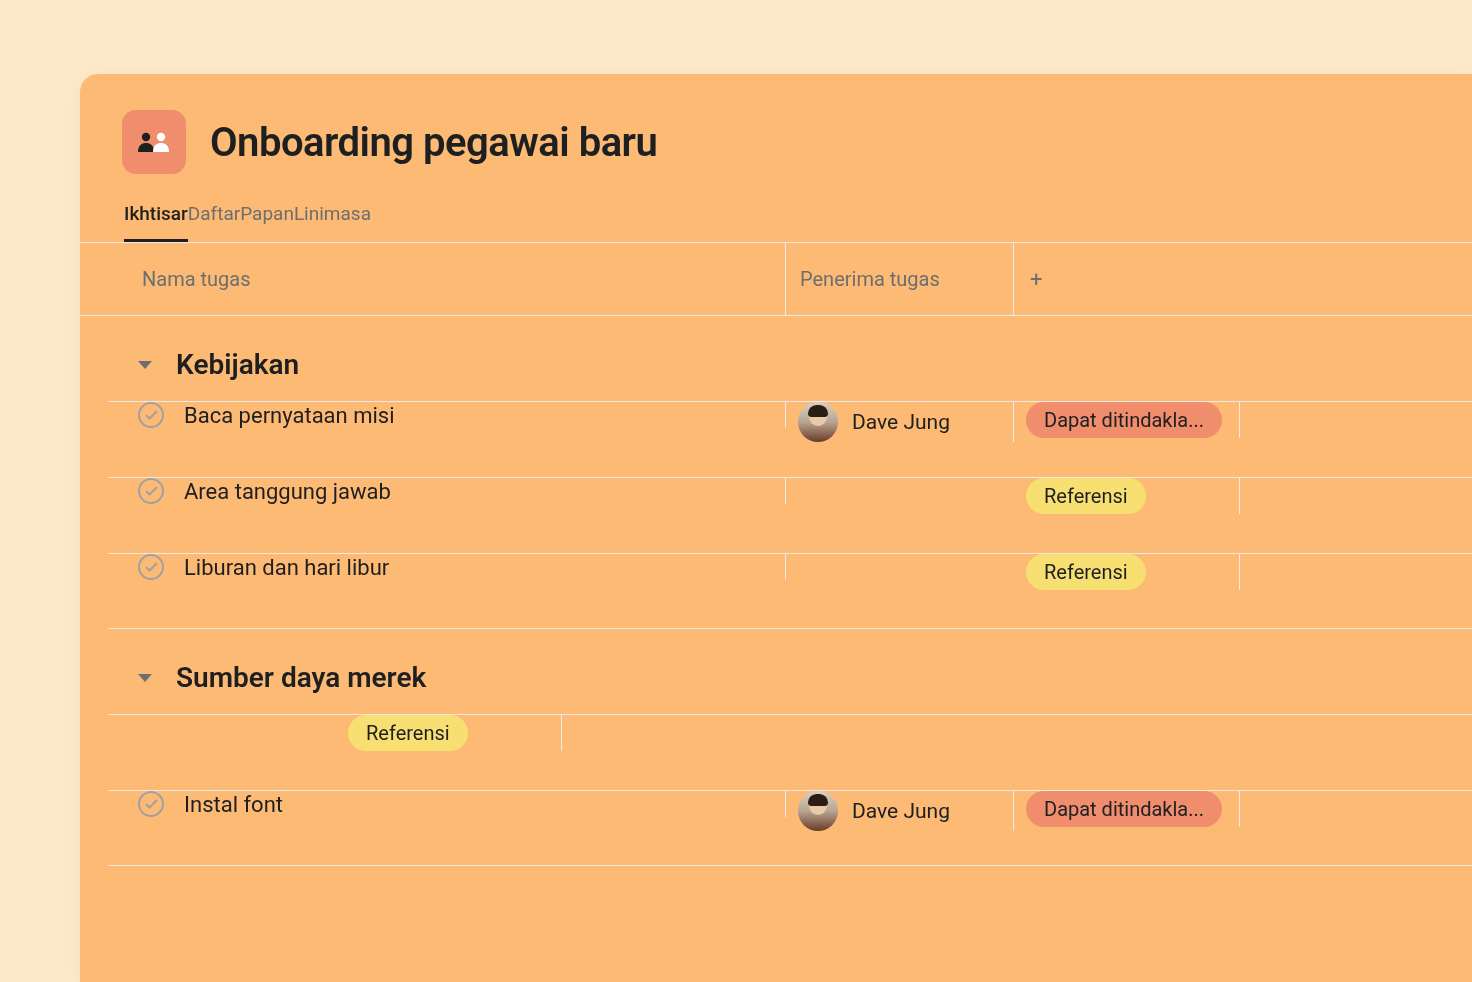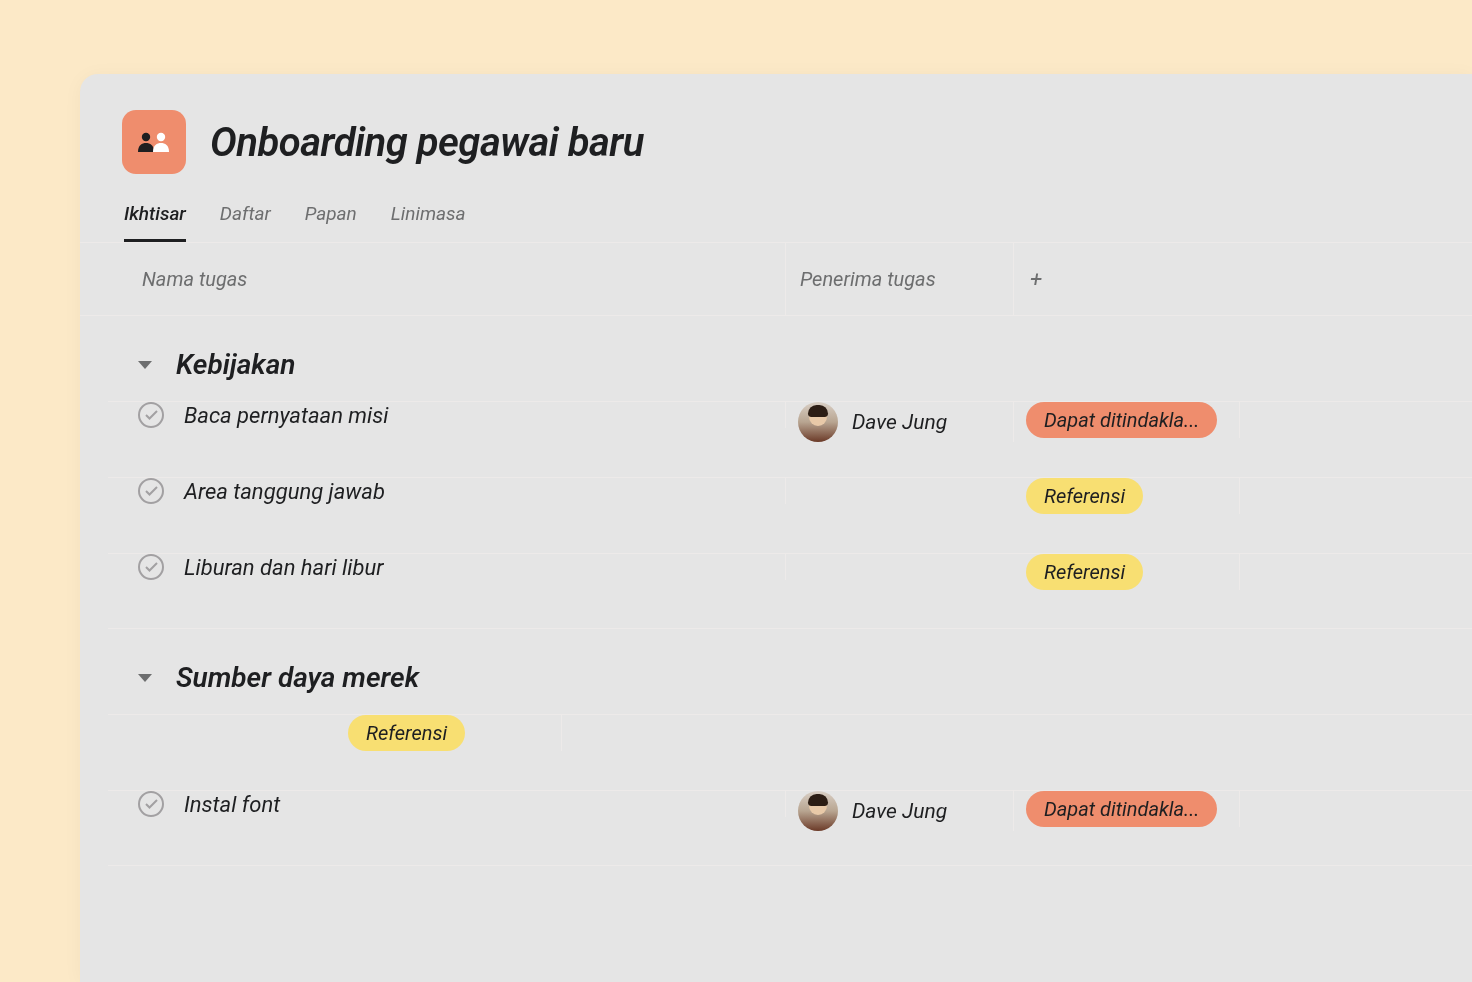--- a/index.html
+++ b/index.html
@@ -5,27 +5,26 @@
   * { box-sizing: border-box; margin: 0; padding: 0; }
   html, body { width: 1472px; height: 982px; }
   body {
     font-family: -apple-system, BlinkMacSystemFont, "Segoe UI", Roboto, Helvetica, Arial, sans-serif;
     background: #fce9c7;
     padding: 74px 0 0 80px;
     overflow: hidden;
     color: #1e1f21;
   }
   .app-window {
-    background: #e5e5e5;
+    background: #fdba74;
     border-radius: 18px 0 0 0;
     width: 100%;
     height: 100%;
     box-shadow: 0 2px 20px rgba(0,0,0,0.04);
     overflow: hidden;
-    font-style: italic;
   }
   .header {
     padding: 36px 42px 0 42px;
   }
   .title-row {
     display: flex;
     align-items: center;
     gap: 24px;
   }
   .project-icon {
@@ -39,21 +38,20 @@
   }
   .project-icon svg { width: 34px; height: 24px; }
   .project-title {
     font-size: 40px;
     font-weight: 600;
     color: #1e1f21;
     letter-spacing: -0.5px;
   }
   .tabs {
     display: flex;
-    gap: 34px;
     margin-top: 28px;
     padding: 0 2px;
   }
   .tab {
     font-size: 19px;
     color: #6d6e6f;
     padding-bottom: 14px;
     cursor: pointer;
     border-bottom: 3px solid transparent;
   }

